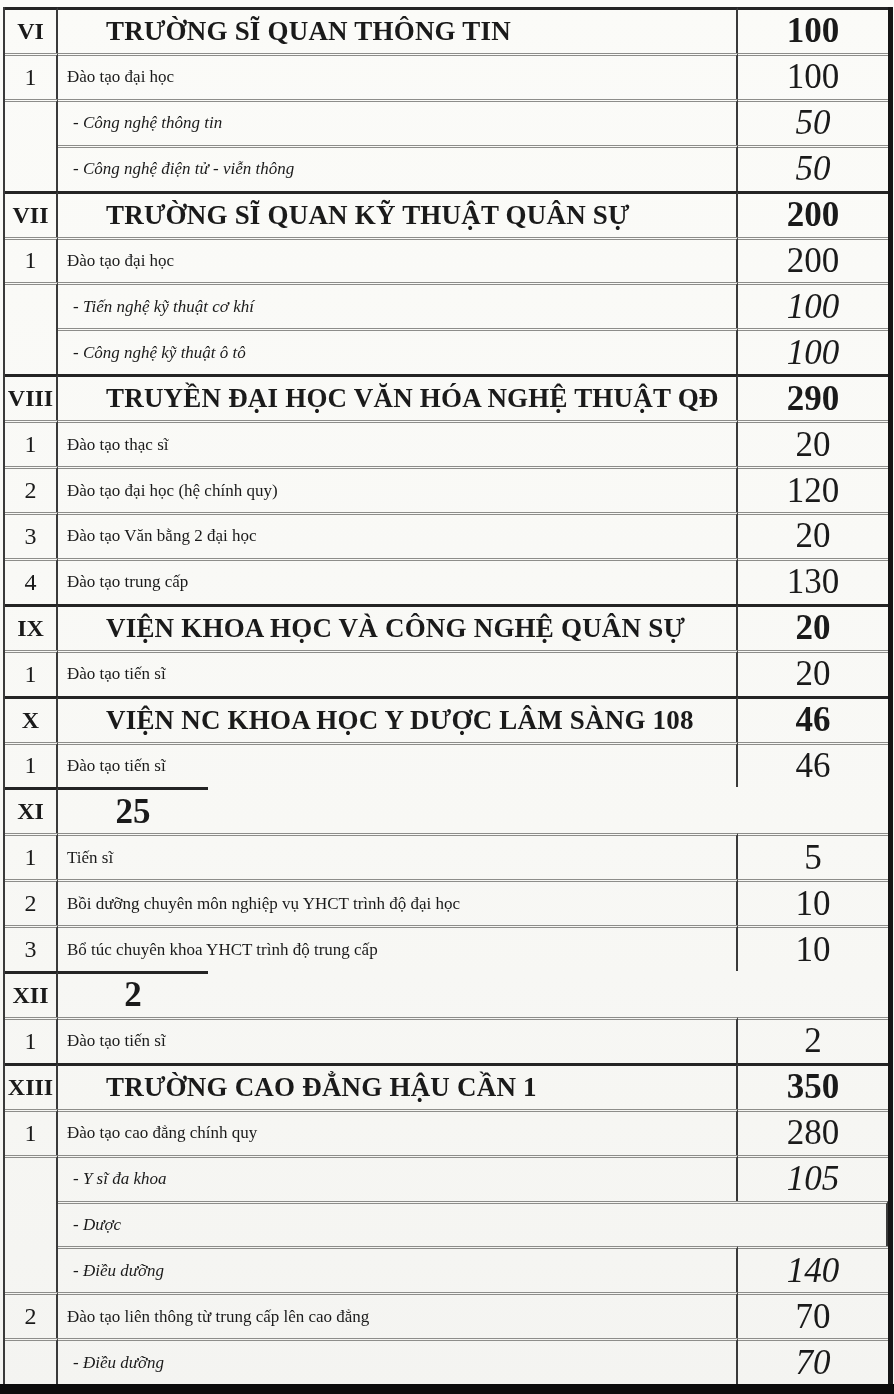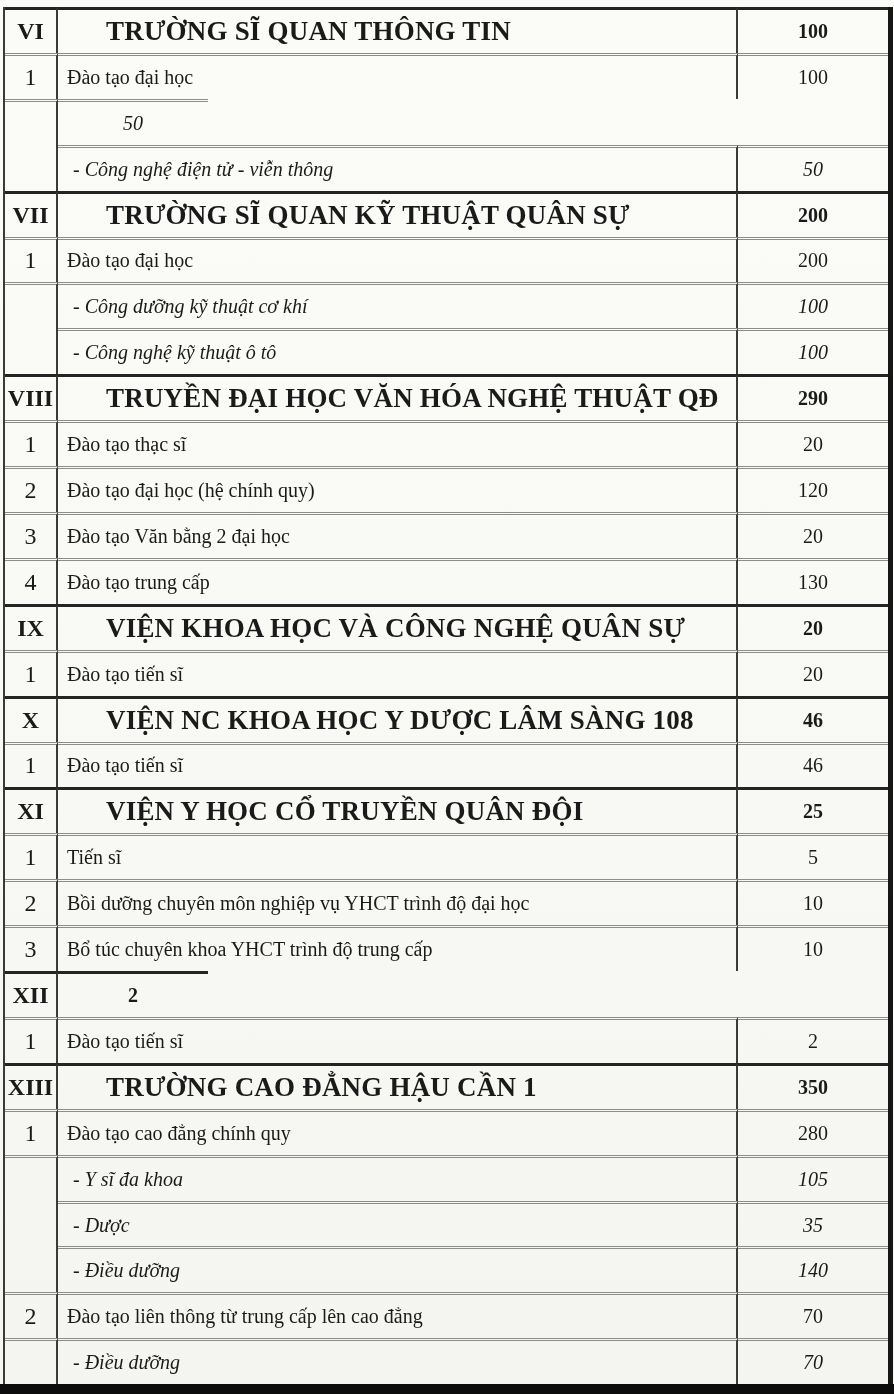--- a/index.html
+++ b/index.html
@@ -29,27 +29,27 @@
   .row.section > div { border-top:3px solid #242424; }
   .c1 {
     width:51px; flex:0 0 51px;
     border-right:2px solid #3a3a3a;
     justify-content:center;
     font-size:24px;
   }
   .c2 {
     flex:1 1 auto;
     padding:0 6px 0 9px;
-    font-size:20px;
+    font-size:17px;
     border-right:2px solid #3a3a3a;
   }
   .c3 {
     width:150px; flex:0 0 150px;
     justify-content:center;
-    font-size:20px;
+    font-size:35px;
   }
   .section .c1, .section .c2, .section .c3 { font-weight:bold; }
   .section .c2 { font-size:27px; letter-spacing:.2px;padding-left:48px; }
   .sub .c2, .sub .c3 { font-style:italic; }
   .sub .c2 { padding-left:15px; }
   
   .merge-cont .c1 { border-top:none; }
   .black-bar {
     position:absolute; left:0; right:0; bottom:0; height:10px;
     background:#0c0c0c;
@@ -65,40 +65,41 @@
     <div class="c2">TRƯỜNG SĨ QUAN THÔNG TIN</div>
     <div class="c3">100</div>
   </div>
       <div class="row item">
     <div class="c1">1</div>
     <div class="c2">Đào tạo đại học</div>
     <div class="c3">100</div>
   </div>
       <div class="row sub">
     <div class="c1"></div>
+    <div class="c2">- Công nghệ thông tin</div>
     <div class="c3">50</div>
   </div>
       <div class="row sub merge-cont">
     <div class="c1"></div>
     <div class="c2">- Công nghệ điện tử - viễn thông</div>
     <div class="c3">50</div>
   </div>
       <div class="row section">
     <div class="c1">VII</div>
     <div class="c2">TRƯỜNG SĨ QUAN KỸ THUẬT QUÂN SỰ</div>
     <div class="c3">200</div>
   </div>
       <div class="row item">
     <div class="c1">1</div>
     <div class="c2">Đào tạo đại học</div>
     <div class="c3">200</div>
   </div>
       <div class="row sub">
     <div class="c1"></div>
-    <div class="c2">- Công dưỡng kỹ thuật cơ khí</div>
+    <div class="c2">- Tiến nghệ kỹ thuật cơ khí</div>
     <div class="c3">100</div>
   </div>
       <div class="row sub merge-cont">
     <div class="c1"></div>
     <div class="c2">- Công nghệ kỹ thuật ô tô</div>
     <div class="c3">100</div>
   </div>
       <div class="row section">
     <div class="c1">VIII</div>
     <div class="c2">TRUYỀN ĐẠI HỌC VĂN HÓA NGHỆ THUẬT QĐ</div>
@@ -139,21 +140,20 @@
     <div class="c2">VIỆN NC KHOA HỌC Y DƯỢC LÂM SÀNG 108</div>
     <div class="c3">46</div>
   </div>
       <div class="row item">
     <div class="c1">1</div>
     <div class="c2">Đào tạo tiến sĩ</div>
     <div class="c3">46</div>
   </div>
       <div class="row section">
     <div class="c1">XI</div>
-    <div class="c2">VIỆN Y HỌC CỔ TRUYỀN QUÂN ĐỘI</div>
     <div class="c3">25</div>
   </div>
       <div class="row item">
     <div class="c1">1</div>
     <div class="c2">Tiến sĩ</div>
     <div class="c3">5</div>
   </div>
       <div class="row item">
     <div class="c1">2</div>
     <div class="c2">Bồi dưỡng chuyên môn nghiệp vụ YHCT trình độ đại học</div>
@@ -184,21 +184,20 @@
     <div class="c3">280</div>
   </div>
       <div class="row sub">
     <div class="c1"></div>
     <div class="c2">- Y sĩ đa khoa</div>
     <div class="c3">105</div>
   </div>
       <div class="row sub merge-cont">
     <div class="c1"></div>
     <div class="c2">- Dược</div>
-    <div class="c3">35</div>
   </div>
       <div class="row sub merge-cont">
     <div class="c1"></div>
     <div class="c2">- Điều dưỡng</div>
     <div class="c3">140</div>
   </div>
       <div class="row item">
     <div class="c1">2</div>
     <div class="c2">Đào tạo liên thông từ trung cấp lên cao đẳng</div>
     <div class="c3">70</div>

